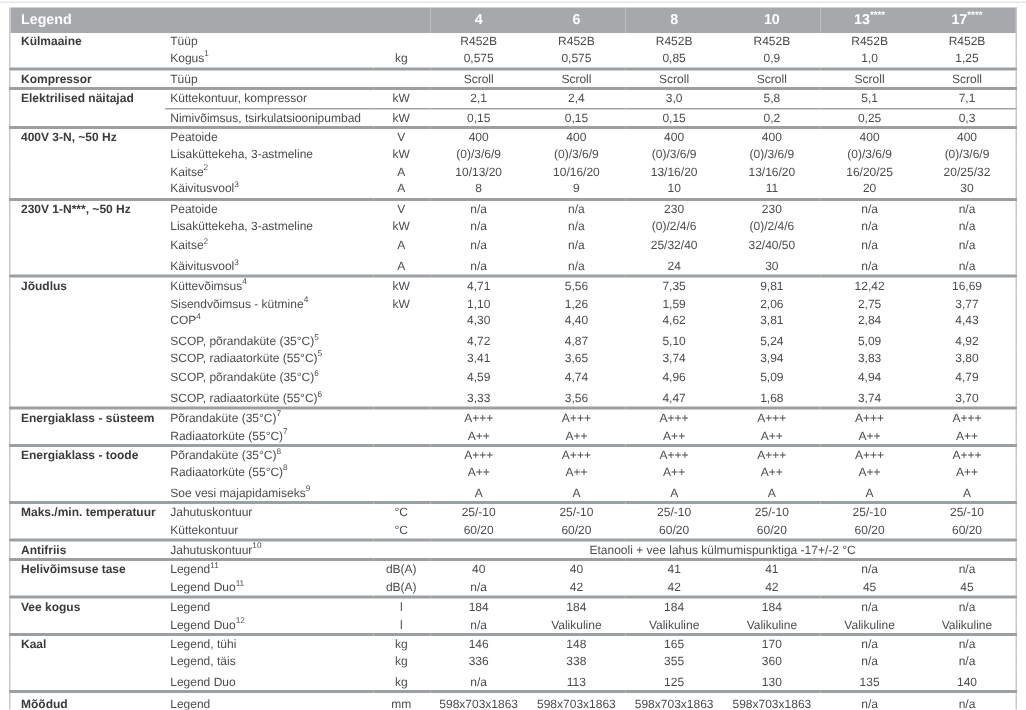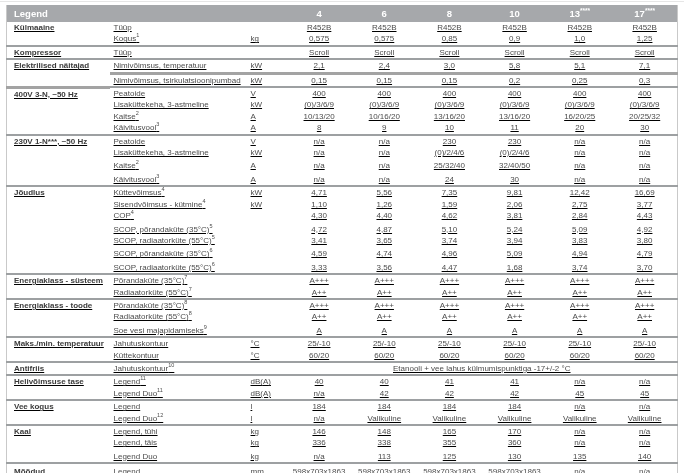--- a/index.html
+++ b/index.html
@@ -20,34 +20,34 @@
     border: 1px solid #c9c9c9; border-top: none;
   }
   thead th {
     background: #a6a8ab; color: #ffffff;
     height: 17px; font-size: 9.5px; font-weight: bold;
     padding: 0; vertical-align: middle;
   }
   thead th.legend { text-align: left; padding-left: 7px; }
   thead th.colnum { text-align: center; }
   thead th sup { font-size: 6.5px; line-height: 0; }
-  tbody.group { border-top: 2px solid #9da0a2; text-decoration: underline; }
+  tbody.group { border-top: 2px solid #9da0a2; }
   table tbody:first-of-type { border-top: none; }
   td {
     font-size: 8px; color: #4c4c4c;
     padding: 1px 2px; line-height: 9.4px;
     vertical-align: top; white-space: nowrap;
   }
   td sup { font-size: 5.5px; line-height: 0; }
   td.gcell { font-weight: bold; color: #3b3b3b; padding-left: 7px; }
   td.lcell { padding-left: 4px; }
-  td.ucell { }
+  td.ucell { text-align: center; }
   td.vcell { text-align: center; }
   tr.padtop td { padding-top: 3px; }
-  tr.linebelow td { border-bottom: 3px solid #a3a3a3; }
+  tr.linebelow td { border-bottom: 1px solid #a3a3a3; }
 </style>
 </head>
 <body>
 
 <div class="top-hairline"></div>
 
 <div class="table-wrap">
   <table id="spec-table">
     <colgroup>
       <col style="width:103px">
@@ -109,21 +109,21 @@
           <td class="vcell">Scroll</td>
           <td class="vcell">Scroll</td>
           <td class="vcell">Scroll</td>
         </tr>
       </tbody>
       <tbody class="group">
         <tr class="linebelow">
           <td class="gcell" rowspan="2">
             <div class="g1">Elektrilised näitajad</div>
           </td>
-          <td class="lcell">Nimivõimsus, temperatuur</td>
+          <td class="lcell">Küttekontuur, kompressor</td>
           <td class="ucell">kW</td>
           <td class="vcell">2,1</td>
           <td class="vcell">2,4</td>
           <td class="vcell">3,0</td>
           <td class="vcell">5,8</td>
           <td class="vcell">5,1</td>
           <td class="vcell">7,1</td>
         </tr>
         <tr>
           <td class="lcell">Nimivõimsus, tsirkulatsioonipumbad</td>

